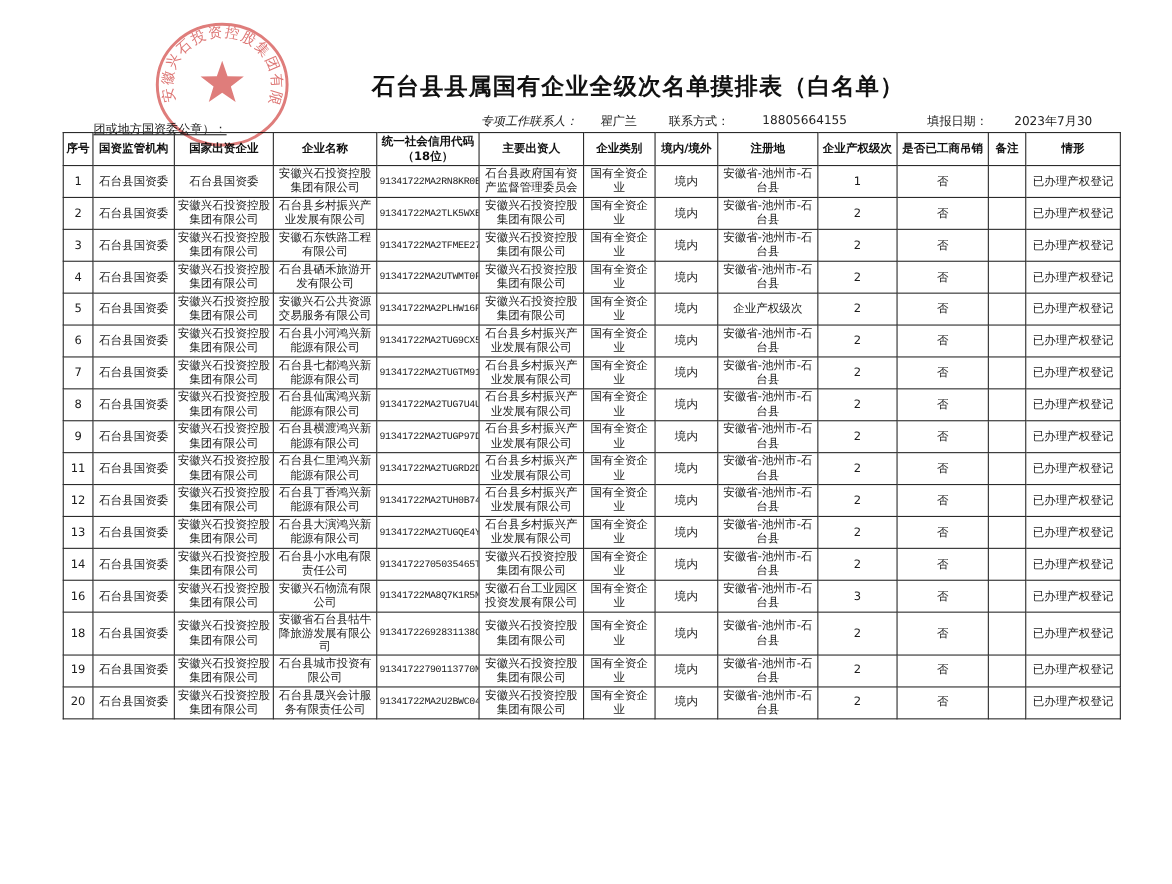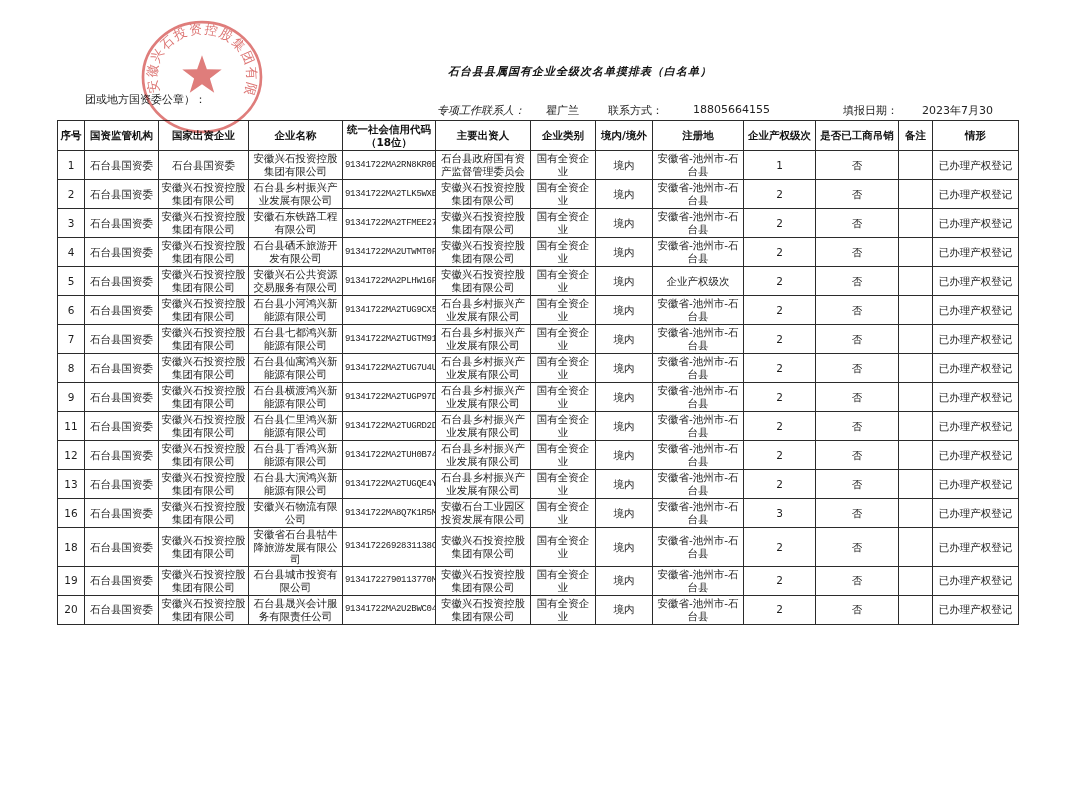--- a/index.html
+++ b/index.html
@@ -1,23 +1,23 @@
 <!DOCTYPE html>
 <html><head>
 <meta charset="utf-8">
 <style>
   * { margin:0; padding:0; box-sizing:border-box; }
   html,body { width:1065px; height:804px; background:#ffffff;
     font-family:"DejaVu Sans","Liberation Sans",sans-serif; color:#1c1c1c; }
   .sheet { position:relative; width:1065px; height:804px; background:#fff; overflow:hidden; }
 
   .title { position:absolute; left:150px; top:64px; width:860px; text-align:center;
-    font-size:11px; font-weight:bold; letter-spacing:1px; color:#111;font-style:italic; }
-
-  .stamp-note { position:absolute; left:85px; top:92px; font-size:11px; color:#222; }
+    font-size:21px; font-weight:bold; letter-spacing:1px; color:#111; }
+
+  .stamp-note { position:absolute; left:85px; top:110px; font-size:11px; color:#222;text-decoration:underline; }
   .meta { position:absolute; top:103px; font-size:11px; color:#222; white-space:nowrap; }
   .m-contact-label { left:437px;font-style:italic; }
   .m-contact-name  { left:546px; }
   .m-phone-label   { left:584px;margin-left:24px; }
   .m-phone         { left:693px; }
   .m-date-label    { left:843px; }
   .m-date          { left:922px; }
 
   table.main { position:absolute; left:57px; top:120px; width:961px;
     border-collapse:collapse; table-layout:fixed; }
@@ -266,20 +266,35 @@
           <td>石台县乡村振兴产业发展有限公司</td>
           <td>国有全资企业</td>
           <td>境内</td>
           <td>安徽省-池州市-石台县</td>
           <td>2</td>
           <td>否</td>
           <td></td>
           <td>已办理产权登记</td>
         </tr>
         <tr>
+          <td>14</td>
+          <td>石台县国资委</td>
+          <td>安徽兴石投资控股集团有限公司</td>
+          <td>石台县小水电有限责任公司</td>
+          <td class="code">91341722705035465T</td>
+          <td>安徽兴石投资控股集团有限公司</td>
+          <td>国有全资企业</td>
+          <td>境内</td>
+          <td>安徽省-池州市-石台县</td>
+          <td>2</td>
+          <td>否</td>
+          <td></td>
+          <td>已办理产权登记</td>
+        </tr>
+        <tr>
           <td>16</td>
           <td>石台县国资委</td>
           <td>安徽兴石投资控股集团有限公司</td>
           <td>安徽兴石物流有限公司</td>
           <td class="code">91341722MA8Q7K1R5M</td>
           <td>安徽石台工业园区投资发展有限公司</td>
           <td>国有全资企业</td>
           <td>境内</td>
           <td>安徽省-池州市-石台县</td>
           <td>3</td>

